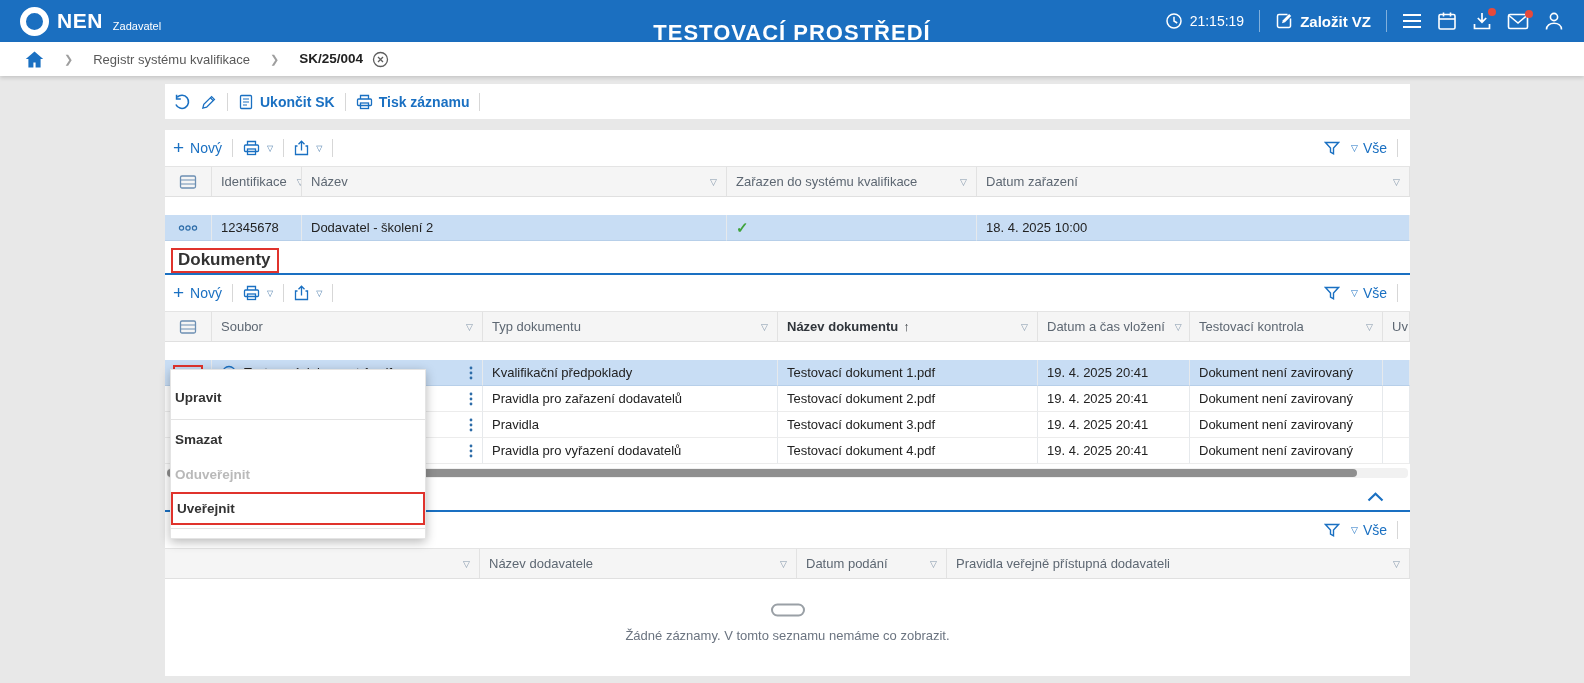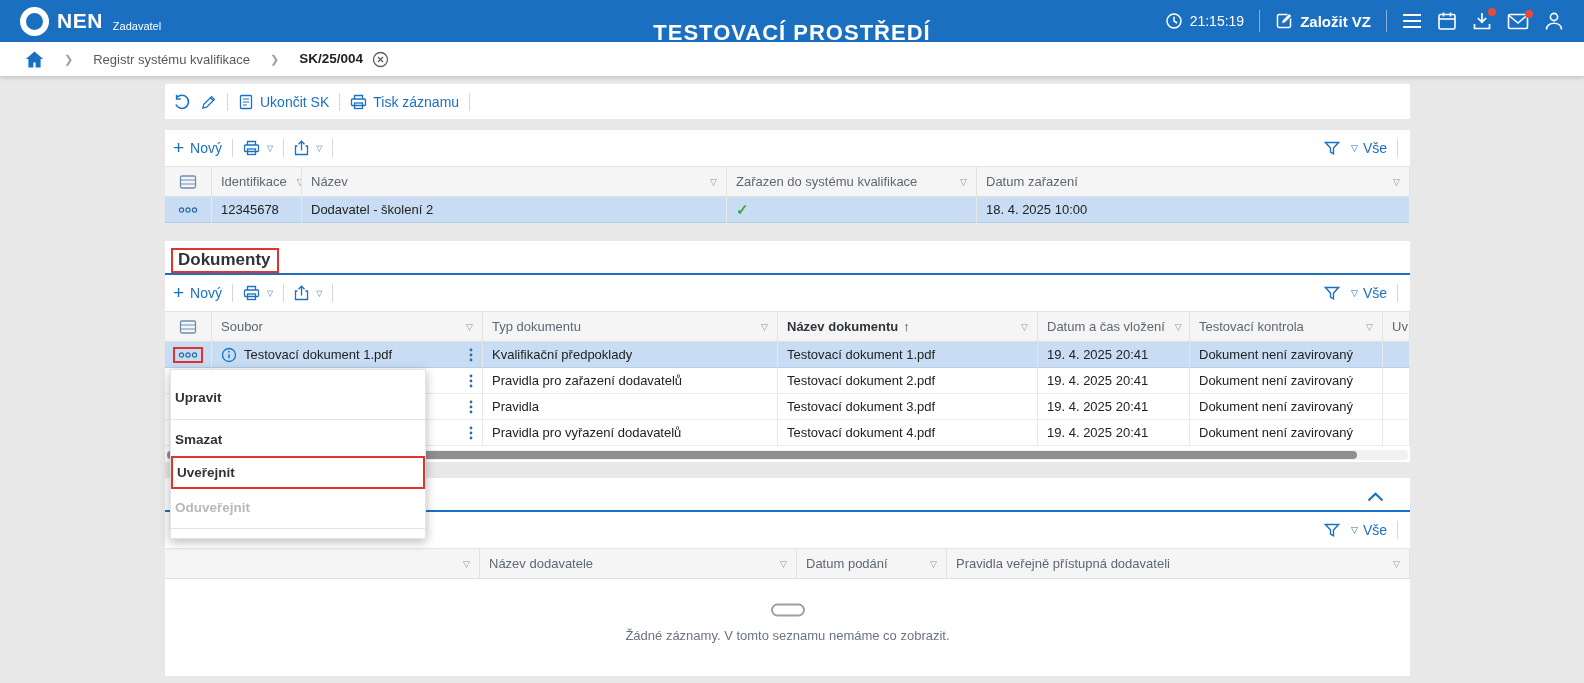--- a/index.html
+++ b/index.html
@@ -22,21 +22,21 @@
   .badge-dot { position:absolute; top:-3px; right:-4px; width:8px; height:8px; border-radius:50%; background:#e64a3c; }
 
   
   .crumbbar { position:absolute; top:42px; left:0; right:0; height:34px; background:#fff; box-shadow:0 2px 4px rgba(0,0,0,.15); display:flex; align-items:center; gap:20px; padding:0 25px; z-index:1; }
   .crumb-sep { color:#9e9e9e; font-size:11px; }
   .crumb-1 { color:#595959; font-size:13px; cursor:pointer; }
   .crumb-2 { font-weight:bold; color:#222; font-size:13.5px; display:flex; align-items:flex-start; gap:9px; }
 
   
   .panel { position:absolute; left:165px; width:1245px; background:#fff; }
-  #blockA { top:84px; height:35px; display:flex; align-items:center; gap:10px; padding:0 8px; }
+  #blockA { top:84px; height:35px; display:flex; align-items:center; gap:10px; padding:0 8px;font-weight:bold; }
   #blockB { top:130px; }
   #blockC { top:241px; }
   #blockD { top:478px; height:198px; }
 
   .toolbar { height:36px; display:flex; align-items:center; gap:10px; padding:0 8px; }
   .tb-sep { width:1px; height:18px; background:#d7d7d7; }
   .tb-btn { display:flex; align-items:center; gap:6px; color:#1a70c2; font-size:14px; cursor:pointer; white-space:nowrap; }
   .plus { font-size:19px; font-weight:400; line-height:1; margin-top:-2px; }
   .dd-tri { font-size:8px; color:#4f7fae; margin-left:1px; }
   .tb-right { margin-left:auto; display:flex; align-items:center; gap:10px; padding-right:4px; }
@@ -56,21 +56,21 @@
   .t3 .tr { grid-template-columns:315px 317px 150px 1fr; }
   .th-row { background:#f5f5f5; border-top:1px solid #e4e4e4; border-bottom:1px solid #e0e0e0; }
   .th { display:flex; align-items:center; height:29px; padding:0 9px; color:#5d6772; border-right:1px solid #e2e2e2; gap:5px; overflow:hidden; white-space:nowrap; cursor:pointer; }
   .th.icon-col { justify-content:center; padding:0; }
   .th .spacer { flex:1; }
   .th-dark { color:#30353b; font-weight:bold; }
   .sort-arrow { color:#30353b; font-size:13px; font-weight:bold; }
   .tri { color:#8296aa; font-size:9px; }
   .td { display:flex; align-items:center; height:26px; padding:0 9px; border-right:1px solid #e6e9ec; border-bottom:1px solid #ececec; white-space:nowrap; overflow:hidden; gap:7px; }
   .td.icon-col { justify-content:center; padding:0 4px; }
-  .row-sel .td { background:#c8ddf4; border-bottom-color:#b7cfe9; }
+  .row-sel .td { background:#c8ddf4; border-bottom-color:#b7cfe9;margin-top:18px; }
   .check { color:#3fa33c; font-weight:bold; font-size:15px; }
   .kebab { margin-left:auto; cursor:pointer; display:flex; }
   .dots-box { display:flex; align-items:center; padding:2px 3px; }
   .dots-box.red { border:2px solid #e0332c; }
 
   .hscroll { height:10px; margin:4px 2px 2px 2px; background:#f1f1f1; position:relative; border-radius:4px; }
   .hthumb { position:absolute; left:0; top:1px; height:8px; width:1190px; background:#8f8f8f; border-radius:4px; cursor:pointer; }
 
   .empty { display:flex; flex-direction:column; align-items:center; padding-top:22px; gap:9px; color:#6b7480; font-size:13px; }
 
@@ -507,18 +507,18 @@
           <rect x="2" y="3.5" width="32" height="11" rx="5.5" fill="none" stroke="#9aa0a6" stroke-width="2"></rect>
         </svg>
       <span>Žádné záznamy. V tomto seznamu nemáme co zobrazit.</span>
     </div>
   </div>
 
   <div class="ctx">
     <div class="ctx-item">Upravit</div>
     <div class="ctx-sep"></div>
     <div class="ctx-item small">Smazat</div>
+    <div class="ctx-item mid disabled">Oduveřejnit</div>
     <div class="ctx-item small red-outline">Uveřejnit</div>
-    <div class="ctx-item mid disabled">Oduveřejnit</div>
     <div class="ctx-sep"></div>
   </div>
 
 </div>
 
 </body></html>

